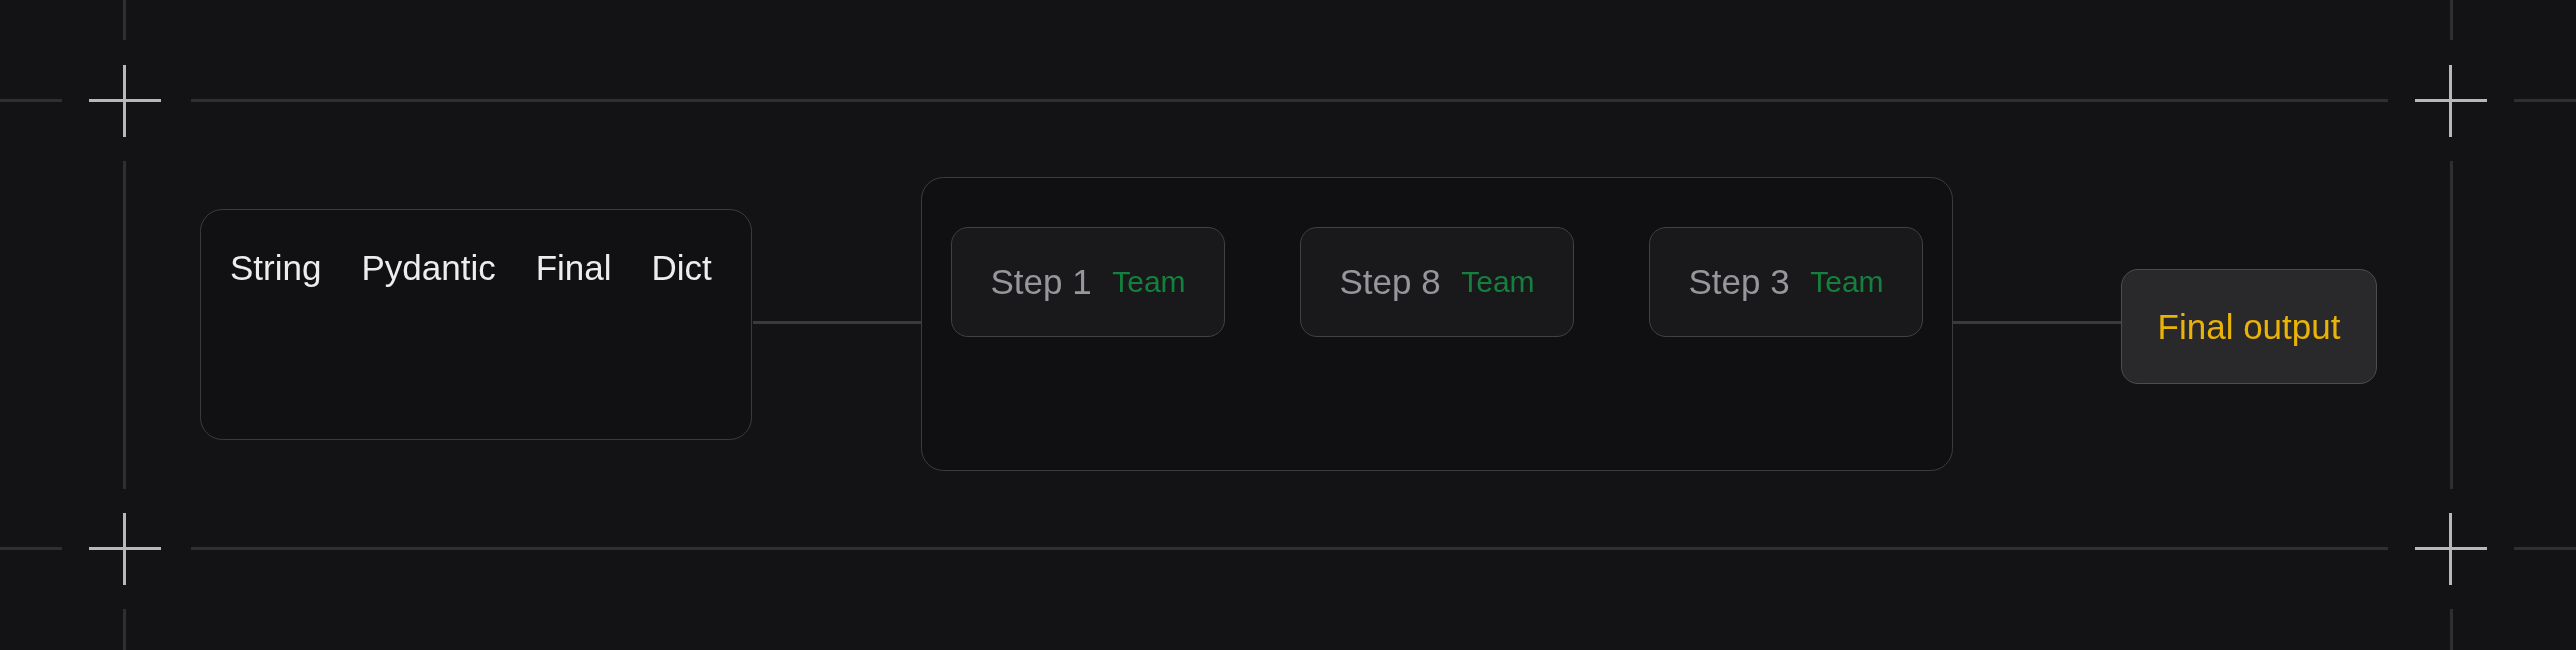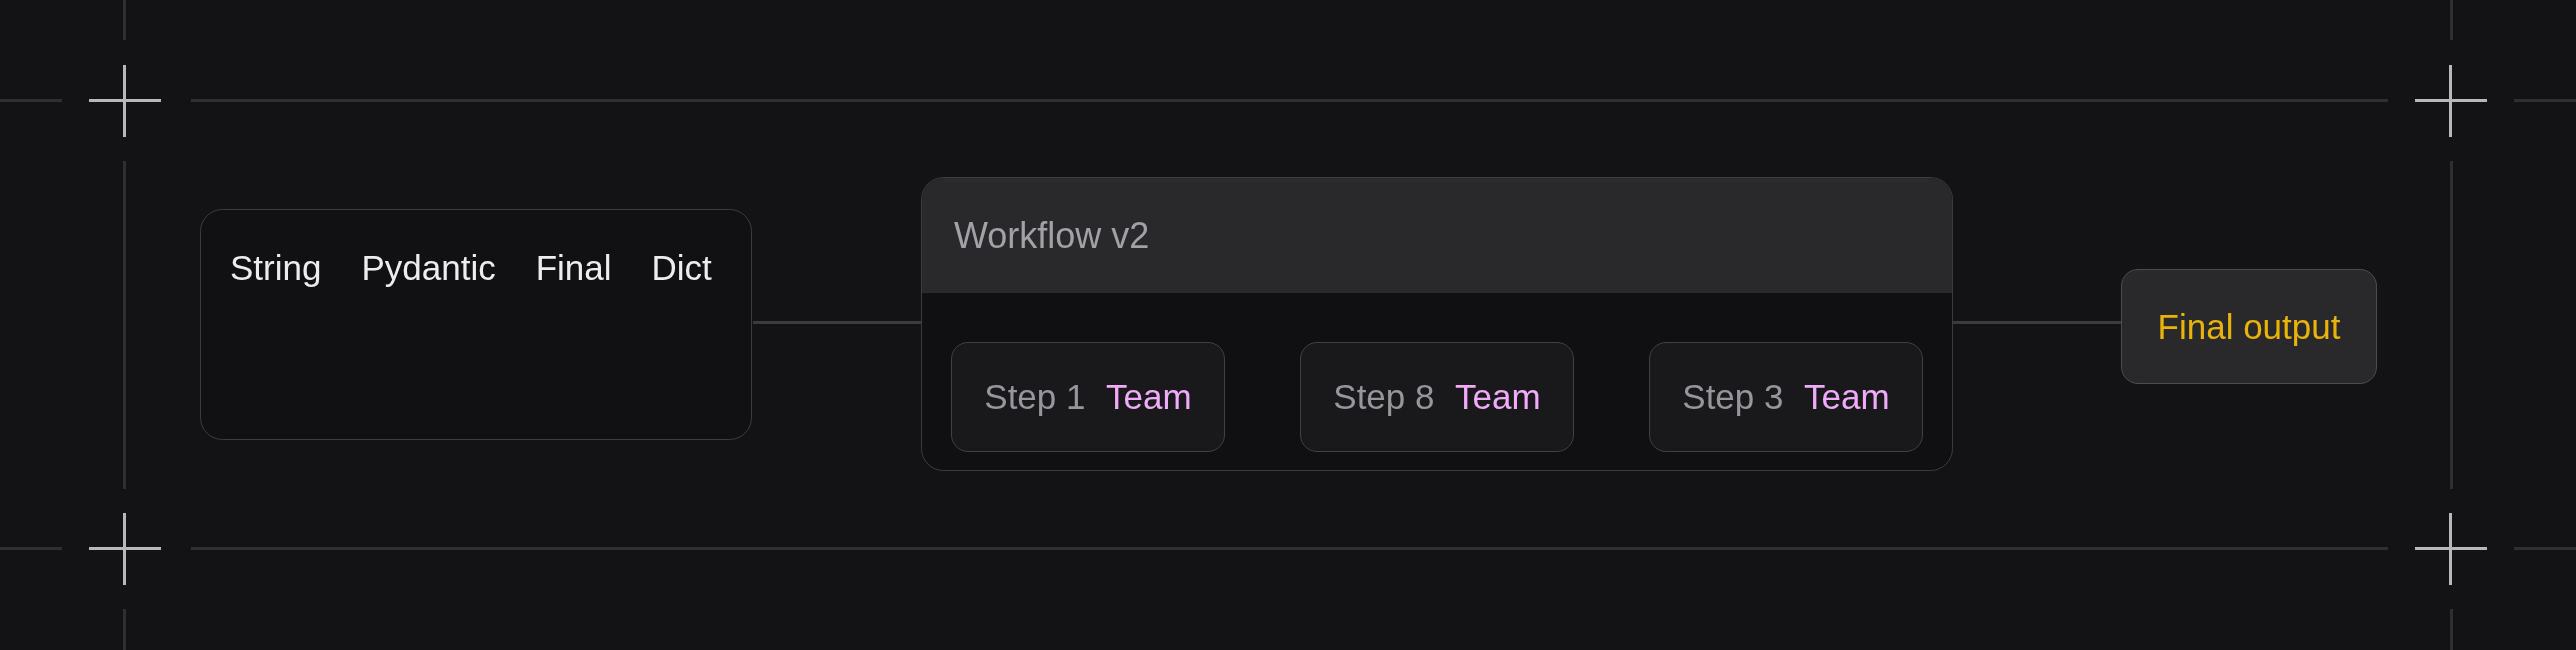--- a/index.html
+++ b/index.html
@@ -95,21 +95,21 @@
     border: 1.7px solid #414144;
     border-radius: 17px;
     background: #19191b;
     display: flex;
     align-items: center;
     justify-content: center;
     gap: 20.6px;
     white-space: nowrap;
   }
   .step-box .step-label { font-size: 35px; color: #96969c; }
-  .step-box .step-value { font-size: 35px; color: #f0abfc; }
+  .step-box .step-value { font-size: 30px; color: #15803d; }
 
   #final-output {
     position: absolute;
     left: 2121px; top: 269px; width: 256px; height: 115px;
     box-sizing: border-box;
     border: 1.7px solid #4c4c4f;
     border-radius: 17px;
     background: #29292c;
     display: flex;
     align-items: center;
@@ -158,23 +158,20 @@
   <div class="group-node" id="workflow-input">
     <div class="body">
       <span class="item">String</span>
       <span class="item">Pydantic</span>
       <span class="item">Final</span>
       <span class="item">Dict</span>
     </div>
   </div>
 
   <div class="group-node" id="workflow-v2">
-    <div class="header">
-      <span class="title">Workflow v2</span>
-    </div>
     <div class="body">
       <div class="step-box">
         <span class="step-label">Step 1</span>
         <span class="step-value">Team</span>
       </div>
       <div class="step-box">
         <span class="step-label">Step 8</span>
         <span class="step-value">Team</span>
       </div>
       <div class="step-box">

